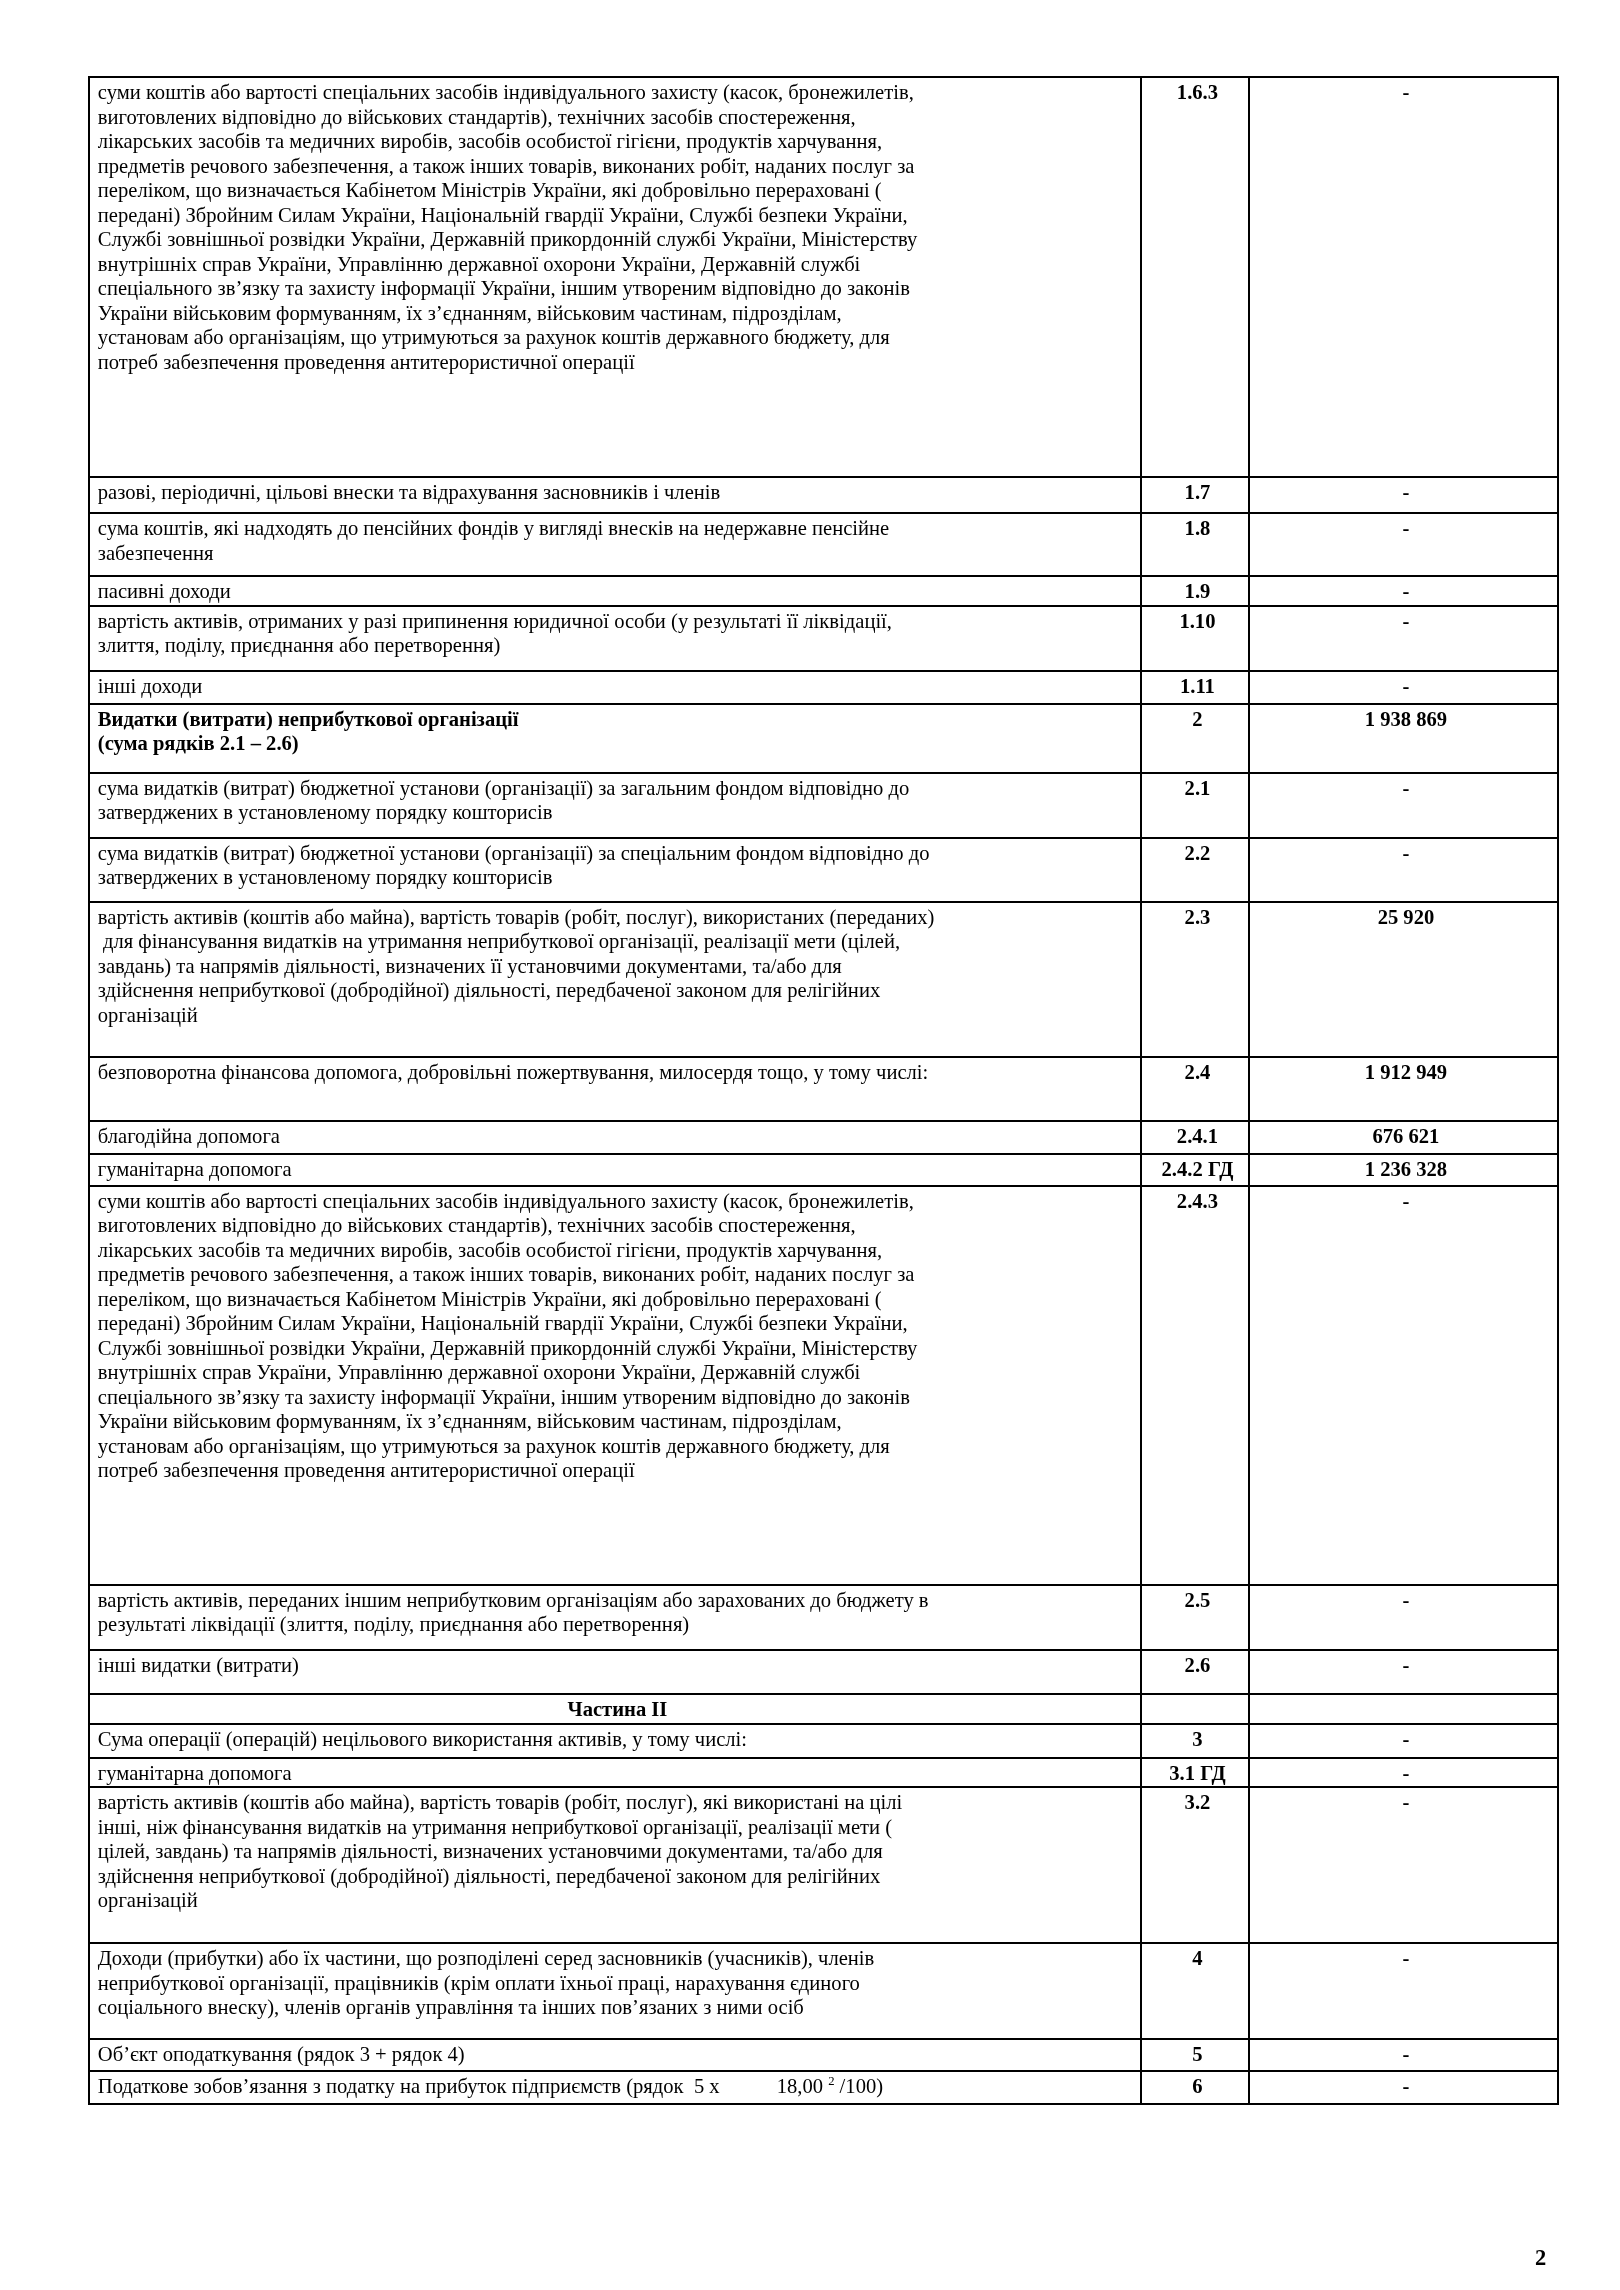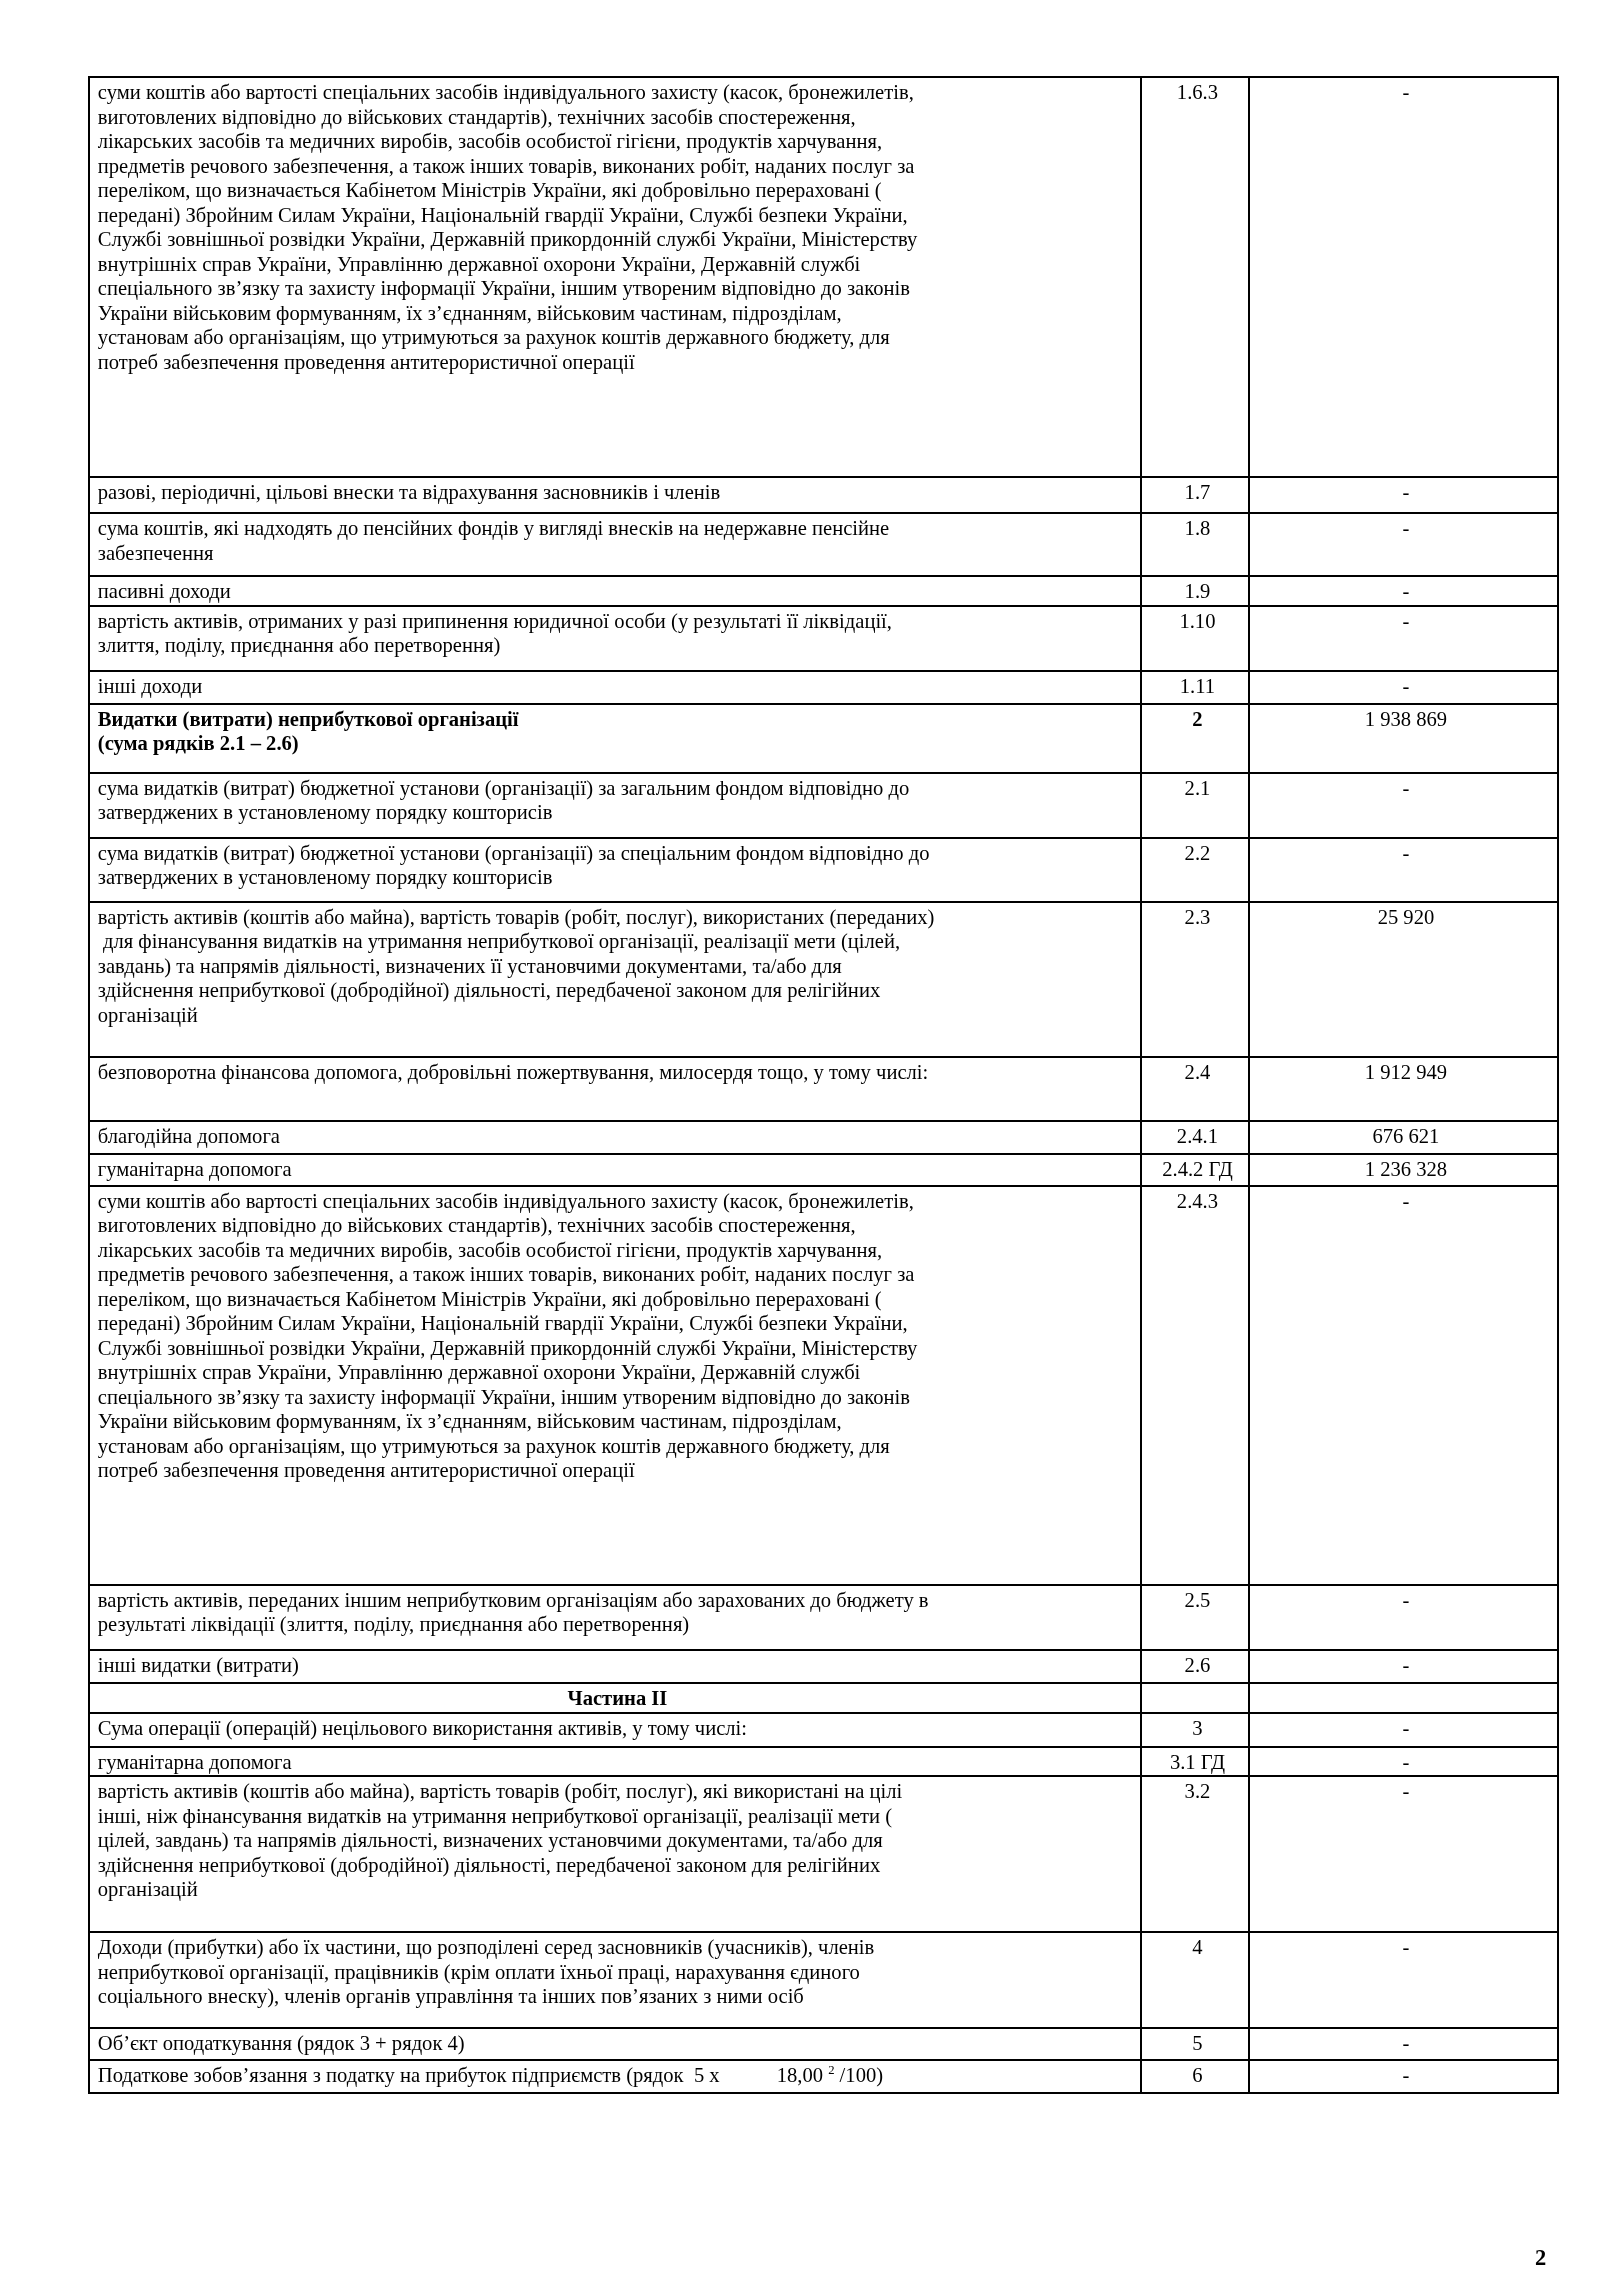--- a/index.html
+++ b/index.html
@@ -19,20 +19,21 @@
     vertical-align:top;
     font-size:20.6px;line-height:24.5px;
     padding:2px 2.9px 1px 7.8px;
     white-space:pre-wrap;
     overflow:hidden;
   }
   td.c-code,td.c-value{
     text-align:center;
     padding:2px 2px 1px 2px;
     white-space:normal;
+    font-weight:bold;
   }
   td.b{font-weight:bold;}
   td.sec{text-align:center;font-weight:bold;white-space:normal;}
   sup{font-size:12.7px;line-height:0;vertical-align:super;}
   span.gap{display:inline-block;}
   .page-number{
     position:absolute;left:1535px;top:2245px;
     font-size:22.5px;font-weight:bold;
   }
 </style>
@@ -146,21 +147,21 @@
 потреб забезпечення проведення антитерористичної операції</td>
         <td class="c-code">2.4.3</td>
         <td class="c-value">-</td>
       </tr>
       <tr style="height: 65px;">
         <td class="c-text">вартість активів, переданих іншим неприбутковим організаціям або зарахованих до бюджету в
 результаті ліквідації (злиття, поділу, приєднання або перетворення)</td>
         <td class="c-code">2.5</td>
         <td class="c-value">-</td>
       </tr>
-      <tr style="height: 33px;">
+      <tr style="height: 44px;">
         <td class="c-text">інші видатки (витрати)</td>
         <td class="c-code">2.6</td>
         <td class="c-value">-</td>
       </tr>
       <tr style="height: 30px;">
         <td class="c-text sec">Частина II</td>
         <td class="c-code"></td>
         <td class="c-value"></td>
       </tr>
       <tr style="height: 34px;">

